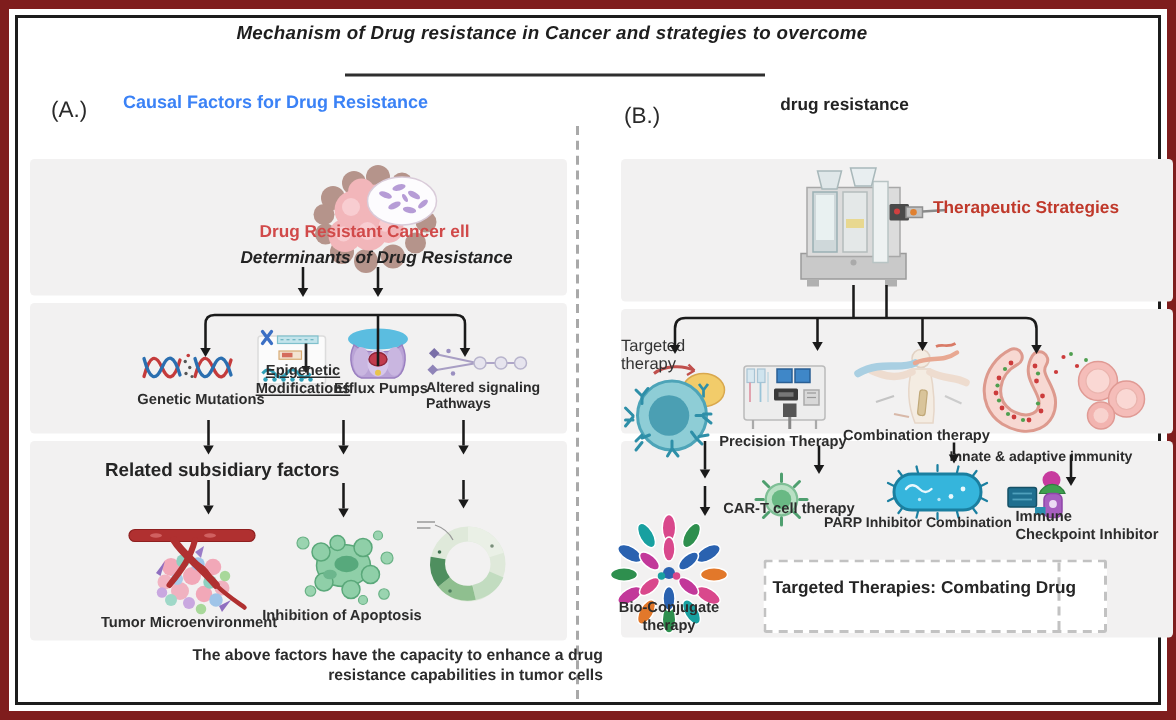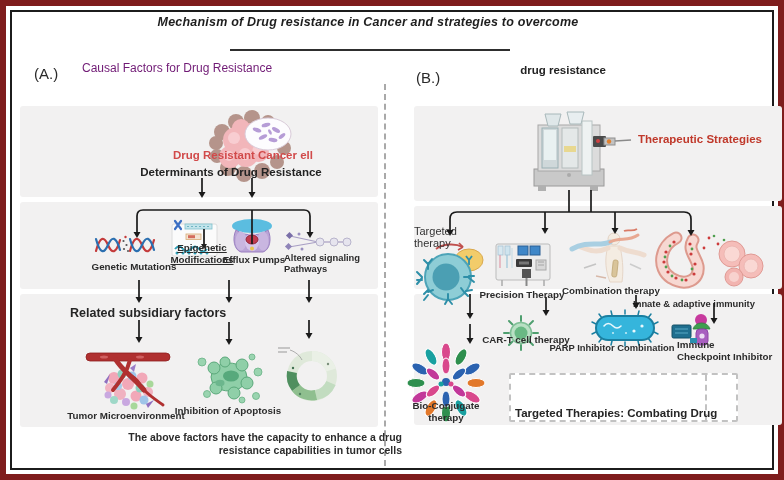--- a/index.html
+++ b/index.html
@@ -11,35 +11,35 @@
   .canvas{position:absolute;inset:0;border:6px solid #7f1d1d;}
   .frame{position:absolute;inset:4px;border:2px solid #1c1c1c;z-index:1;}
   .sectionbox{background:var(--section-bg,#f2f1f1);border-radius:3px;z-index:2;}
   .title{
     left:60px;top:9px;width:604px;text-align:center;z-index:7;
     font-size:12.5px;font-weight:bold;font-style:italic;color:#1e1e1e;letter-spacing:.2px;
   }
   .title-underline{left:224px;top:43px;width:280px;height:2px;background:#2e2e2e;z-index:7;}
   .divider{left:378px;top:78px;height:382px;width:0;border-left:2px dashed #a9a9a9;z-index:3;}
   .panel-letter{font-size:15px;color:#2a2a2a;z-index:7;}
-  .panel-heading{font-size:12px;font-weight:normal;color:#701a75;z-index:7;}
+  .panel-heading{font-size:12px;font-weight:bold;color:#3b82f6;z-index:7;}
   .lbl{font-size:9.8px;font-weight:bold;color:#2c2c2c;line-height:1.18;text-align:center;z-index:7;}
   .lbl-left{text-align:left;}
   .cap-red{color:var(--cell-caption-red,#d14a4a);}
-  .cap-red-strong{color:var(--accent-red,#c0392b);margin-left:16px;}
+  .cap-red-strong{color:var(--accent-red,#c0392b);}
   .midhead{font-size:11.5px;font-weight:bold;z-index:7;text-align:center;}
   .bighead{font-size:12.5px;font-weight:bold;z-index:7;text-align:left;color:#252525;}
   .plain{font-weight:normal;font-size:11px;color:#333;line-height:1.12;z-index:7;}
   .footnote{font-size:10.5px;font-weight:bold;text-align:right;line-height:1.25;z-index:7;color:#2c2c2c;}
   .callout{
     left:503px;top:367px;width:225px;height:45px;background:#fff;
     border:2px dashed #c2c2c2;z-index:6;border-radius:2px;
   }
   .callout-divider{position:absolute;left:194px;top:0;bottom:0;border-left:2px dashed #c2c2c2;}
-  .callout-text{left:509px;top:400px;width:214px;font-size:11.5px;font-weight:bold;line-height:1.22;z-index:7;color:#252525;}
+  .callout-text{left:509px;top:379px;width:214px;font-size:11.5px;font-weight:bold;line-height:1.22;z-index:7;color:#252525;}
   svg.icon{position:absolute;z-index:6;overflow:visible;}
   svg.overlay{position:absolute;left:0;top:0;z-index:8;pointer-events:none;}
 </style>
 </head>
 <body>
 
 <div class="canvas">
   <div class="frame abs"></div>
 
   <div class="title abs">Mechanism of Drug resistance in Cancer and strategies to overcome</div>
@@ -88,21 +88,21 @@
       <ellipse cx="73" cy="24" rx="4.5" ry="2" transform="rotate(20 73 24)"></ellipse>
       <ellipse cx="82" cy="19" rx="4.5" ry="2" transform="rotate(-15 82 19)"></ellipse>
       <ellipse cx="92" cy="24" rx="4.5" ry="2" transform="rotate(30 92 24)"></ellipse>
       <ellipse cx="79" cy="31" rx="4.5" ry="2" transform="rotate(-25 79 31)"></ellipse>
       <ellipse cx="89" cy="34" rx="4.5" ry="2" transform="rotate(10 89 34)"></ellipse>
       <ellipse cx="98" cy="30" rx="4" ry="1.8" transform="rotate(-40 98 30)"></ellipse>
       <ellipse cx="86" cy="26" rx="3" ry="1.4" transform="rotate(60 86 26)"></ellipse>
     </g>
   </svg>
   <div class="midhead cap-red abs" style="left:122px;top:143px;width:230px;">Drug Resistant Cancer ell</div>
-  <div class="midhead abs" style="left:100px;top:160px;width:250px;color:#232323;">Determinants of Drug Resistance</div>
+  <div class="midhead abs" style="left:120px;top:160px;width:250px;color:#232323;font-style:italic;">Determinants of Drug Resistance</div>
 
   <svg class="icon" style="left:88px;top:226px;" width="62" height="26" viewBox="0 0 62 26">
     <g fill="none" stroke-width="2.2" stroke-linecap="round">
       <path d="M2,19 C6,4 10,4 14,13 C18,22 22,22 26,8" stroke="#c43b3b"></path>
       <path d="M2,7 C6,22 10,22 14,13 C18,4 22,4 26,18" stroke="#2b6fb0"></path>
       <path d="M36,19 C40,4 44,4 48,13 C52,22 56,22 60,8" stroke="#c43b3b"></path>
       <path d="M36,7 C40,22 44,22 48,13 C52,4 56,4 60,18" stroke="#2b6fb0"></path>
     </g>
     <g fill="#555">
         <circle cx="29.5" cy="9" r="1.1"></circle>

